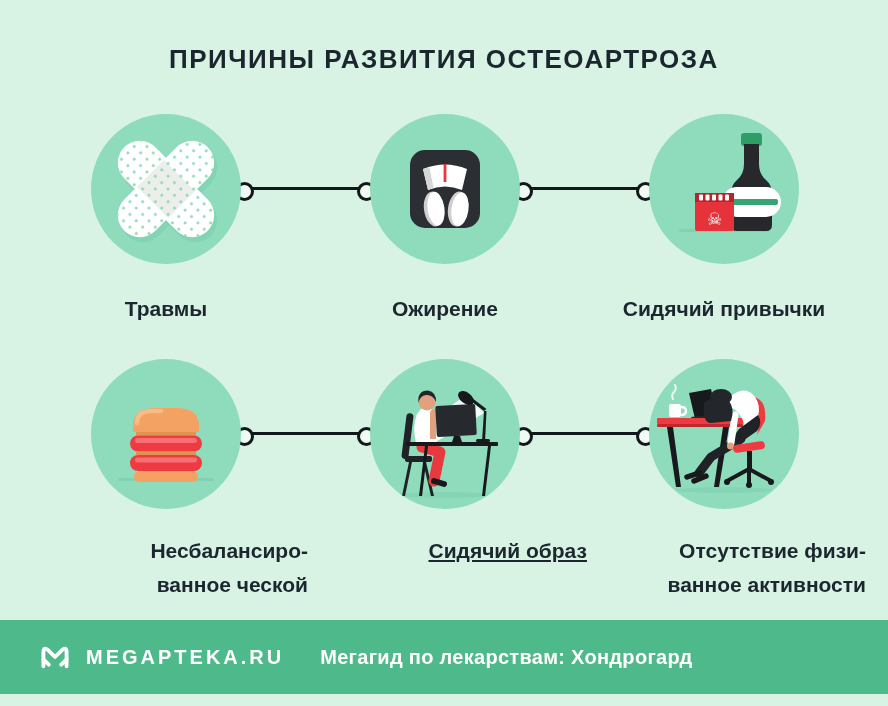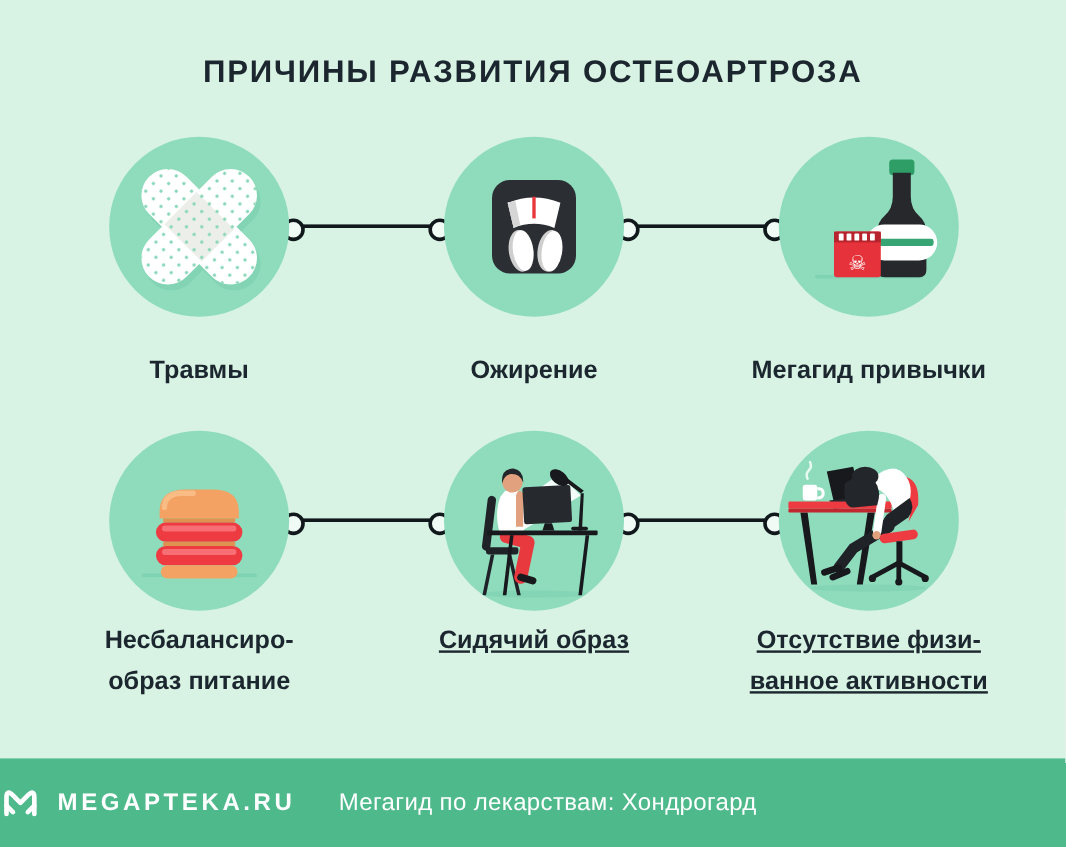--- a/index.html
+++ b/index.html
@@ -16,52 +16,52 @@
   .title{
     position:absolute;top:44px;left:0;width:100%;text-align:center;
     font-size:26px;font-weight:800;letter-spacing:1.5px;color:var(--text);
   }
   .card{position:absolute;width:284px;text-align:center;}
   .card.c1{left:24px;top:114px;}
   .card.c2{left:303px;top:114px;}
   .card.c3{left:582px;top:114px;}
   .card.c4{left:24px;top:359px;}
   .card.c5{left:303px;top:359px;text-decoration:underline;}
-  .card.c6{left:582px;top:359px;text-decoration:underline;}
+  .card.c6{left:582px;top:359px;}
   .circle{
     width:150px;height:150px;border-radius:50%;background:var(--circle);
     margin:0 auto;position:relative;overflow:hidden;
   }
   .circle svg{position:absolute;left:0;top:0;width:150px;height:150px;}
   .card .label{
     margin-top:28px;font-size:21px;font-weight:600;line-height:34px;color:var(--text);
   }
-  .card.c4 .label,.card.c5 .label,.card.c6 .label{margin-top:8px;}
+  .card.c4 .label,.card.c5 .label,.card.c6 .label{margin-top:25px;text-align:right;}
   .label span{display:block;}
   .connector{position:absolute;height:0;border-top:3px solid var(--line);}
   .connector::before,.connector::after{
     content:"";position:absolute;width:13px;height:13px;border-radius:50%;
     border:3px solid var(--line);background:#f0fbf5;top:-8px;
   }
   .connector::before{left:-6px;}
   .connector::after{right:-6px;}
   .conn-a{left:241px;top:187px;width:129px;}
   .conn-b{left:520px;top:187px;width:129px;}
   .conn-c{left:241px;top:432px;width:129px;}
   .conn-d{left:520px;top:432px;width:129px;}
   .footer{
-    position:absolute;left:0;bottom:0;width:100%;height:74px;
-    background:var(--footer-bg);display:flex;align-items:center;
+    position:absolute;left:0;bottom:12px;width:100%;height:74px;
+    background:var(--footer-bg);display:flex;align-items:center;padding-left:38px;
   }
   .footer .logo{width:34px;height:30px;flex:0 0 auto;}
   .footer .brand{
     color:var(--white);font-size:20px;font-weight:800;letter-spacing:3px;margin-left:14px;
   }
   .footer .tagline{
-    color:var(--white);font-size:20px;font-weight:400;letter-spacing:.3px;margin-left:36px;
+    color:var(--white);font-size:20px;font-weight:700;letter-spacing:.3px;margin-left:36px;
   }
 </style>
 </head>
 <body>
 
 <div class="page">
 
   <div class="title">ПРИЧИНЫ РАЗВИТИЯ ОСТЕОАРТРОЗА</div>
 
   <div class="connector conn-a"></div>
@@ -131,42 +131,42 @@
         <rect x="46" y="79" width="39" height="9" fill="#b8242d"></rect>
         <rect x="50" y="80.5" width="4" height="6" rx="1" fill="#ffffff"></rect>
         <rect x="56.5" y="80.5" width="4" height="6" rx="1" fill="#ffffff"></rect>
         <rect x="63" y="80.5" width="4" height="6" rx="1" fill="#ffffff"></rect>
         <rect x="69.5" y="80.5" width="4" height="6" rx="1" fill="#ffffff"></rect>
         <rect x="76" y="80.5" width="4" height="6" rx="1" fill="#ffffff"></rect>
         <text x="65.5" y="111" font-size="17" fill="#ffffff" text-anchor="middle" font-family="DejaVu Sans, sans-serif">☠</text>
       </svg>
     </div>
     <div class="label">
-      <span>Мегагид привычки</span>
+      <span>Сидячий привычки</span>
     </div>
   </div>
 
   <div class="card c4">
     <div class="circle">
       <svg viewBox="0 0 150 150">
         <rect x="27" y="119" width="96" height="3" rx="1.5" fill="#7fd2b2"></rect>
         <path d="M42,73 L108,73 L108,67 Q108,49 86,49 L64,49 Q42,49 42,67 Z" fill="#f3a263"></path>
         <path d="M46,64 Q46,52 61,52 L70,52" stroke="#f8bc84" stroke-width="4.5" fill="none" stroke-linecap="round"></path>
         <rect x="45" y="73" width="60" height="3.5" fill="#de9350"></rect>
         <rect x="39" y="76.5" width="72" height="16" rx="8" fill="#ee3a41"></rect>
         <rect x="44" y="79" width="62" height="5" rx="2.5" fill="#f76f74"></rect>
         <rect x="45" y="92.5" width="60" height="3.5" fill="#de9350"></rect>
         <rect x="39" y="96" width="72" height="16" rx="8" fill="#ee3a41"></rect>
         <rect x="44" y="98.5" width="62" height="5" rx="2.5" fill="#f76f74"></rect>
         <rect x="43" y="112" width="64" height="11" rx="5.5" fill="#f3a263"></rect>
       </svg>
     </div>
     <div class="label">
       <span>Несбалансиро-</span>
-      <span>образ питание</span>
+      <span>ванное ческой</span>
     </div>
   </div>
 
   <div class="card c5">
     <div class="circle">
       <svg viewBox="0 0 150 150">
         <ellipse cx="75" cy="136" rx="46" ry="3" fill="#7fd2b2" opacity="0.7"></ellipse>
         <polygon points="96,36 114,54 64,84 52,68" fill="#ffffff" opacity="0.9"></polygon>
         <rect x="34" y="54" width="7" height="46" rx="3.5" fill="#1f2226" transform="rotate(7 37 77)"></rect>
         <rect x="35" y="97" width="27" height="6" rx="2" fill="#1f2226"></rect>

